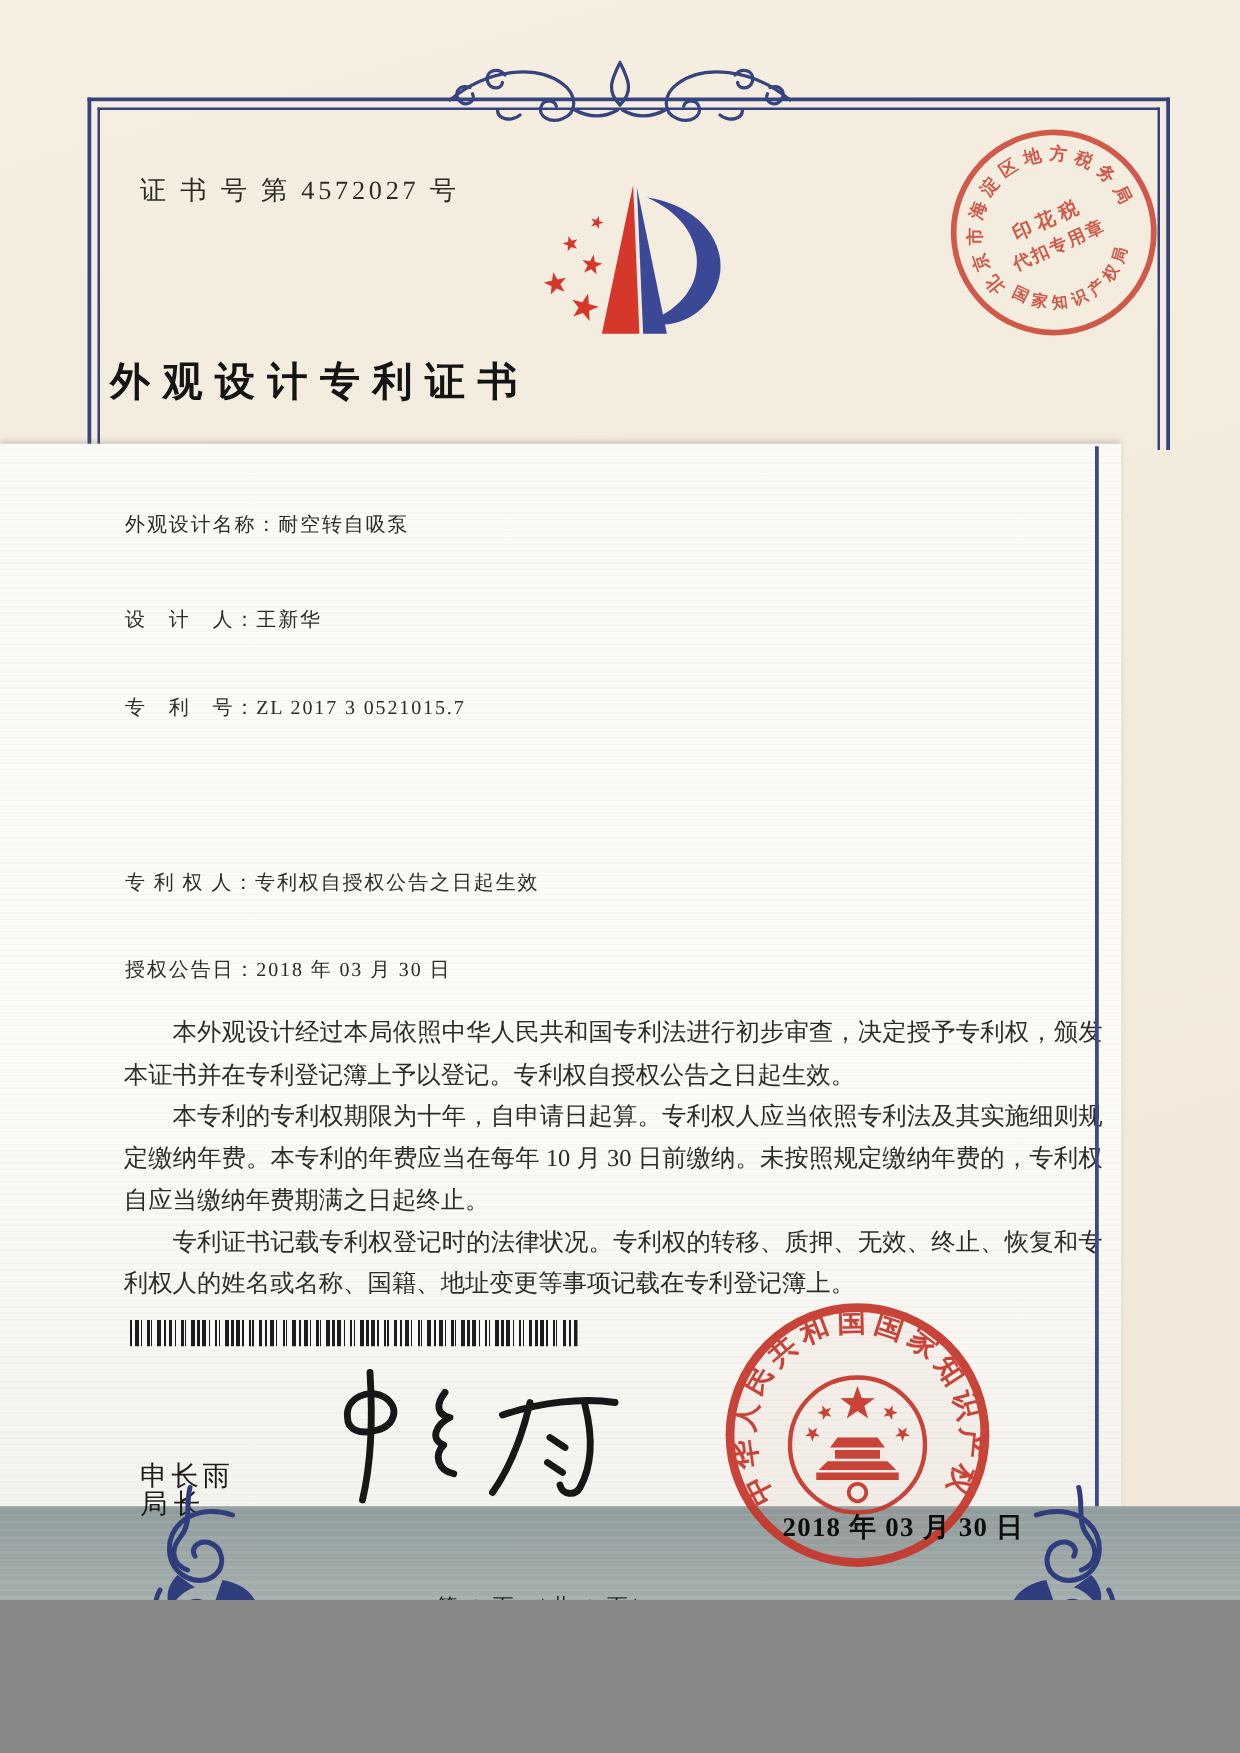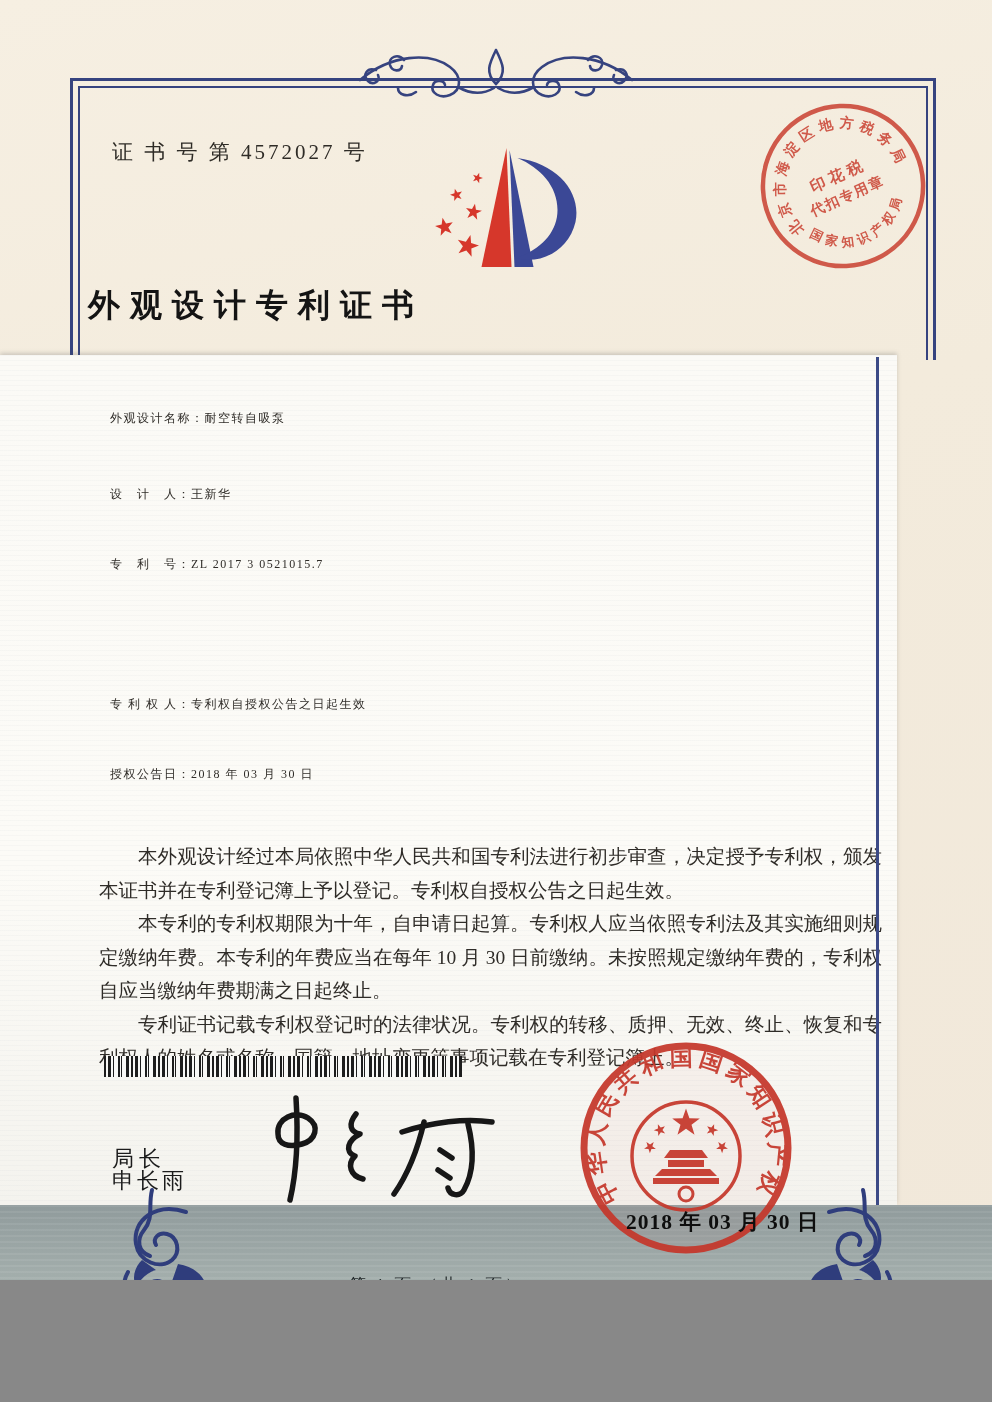--- a/index.html
+++ b/index.html
@@ -23,35 +23,35 @@
          letter-spacing:10px;color:#141414;z-index:2;}
   
   .inner-page{
     left:0;top:355px;width:897px;height:850px;z-index:1;
     background:
       repeating-linear-gradient(180deg,rgba(160,170,180,.06) 0 1px,rgba(0,0,0,0) 1px 5px),
       linear-gradient(180deg,#fbfaf6 0%,#fcfbf7 60%,#f4f3ee 100%);
     box-shadow:0 -2px 4px rgba(90,90,90,.25);
   }
   .inner-right-rule{left:876px;top:357px;width:2.5px;height:848px;background:#3c4a86;z-index:3;}
-  .field{left:110px;font-size:12px;letter-spacing:1.5px;color:#2f2c28;z-index:2;white-space:nowrap;font-family:Liberation Serif, serif;}
+  .field{left:100px;font-size:16px;letter-spacing:1.5px;color:#2f2c28;z-index:2;white-space:nowrap;font-family:Liberation Serif, serif;}
   .paras{left:99px;top:810px;width:783px;font-size:19.5px;line-height:33.5px;
-         text-align:justify;color:#2f2c28;z-index:2;margin-top:30px;}
+         text-align:justify;color:#2f2c28;z-index:2;}
   .paras p{margin:0;text-indent:2em;}
   .barcode{
     left:104px;top:1056px;width:358px;height:21px;z-index:3;
     background:repeating-linear-gradient(90deg,
       #1d1d1d 0px,#1d1d1d 2px,#f8f8f6 2px,#f8f8f6 4px,
       #1d1d1d 4px,#1d1d1d 7px,#f8f8f6 7px,#f8f8f6 9px,
       #1d1d1d 9px,#1d1d1d 10px,#f8f8f6 10px,#f8f8f6 14px,
       #1d1d1d 14px,#1d1d1d 16px,#f8f8f6 16px,#f8f8f6 17px,
       #1d1d1d 17px,#1d1d1d 18px,#f8f8f6 18px,#f8f8f6 22px,
       #1d1d1d 22px,#1d1d1d 25px,#f8f8f6 25px,#f8f8f6 27px);
   }
-  .director-title{left:112px;top:1144px;font-size:22px;letter-spacing:5px;color:#1c1c1c;
+  .director-title{left:112px;top:1188px;font-size:22px;letter-spacing:5px;color:#1c1c1c;
     font-family:"Liberation Sans","DejaVu Sans",sans-serif;font-weight:500;z-index:3;text-align:center;}
   .director-name{left:112px;top:1166px;font-size:22px;letter-spacing:3px;color:#1c1c1c;
     font-family:Liberation Mono, monospace;font-weight:500;z-index:3;}
   .signature{left:252px;top:1082px;z-index:3;}
   
   .gray-band{
     left:0;top:1205px;width:992px;height:197px;z-index:2;
     background:
       repeating-linear-gradient(180deg,rgba(255,255,255,.07) 0 2px,rgba(0,0,0,0) 2px 6px),
       linear-gradient(180deg,#909b9c 0%,#a2adab 35%,#aeb7b2 70%,#b4bcb6 100%);

